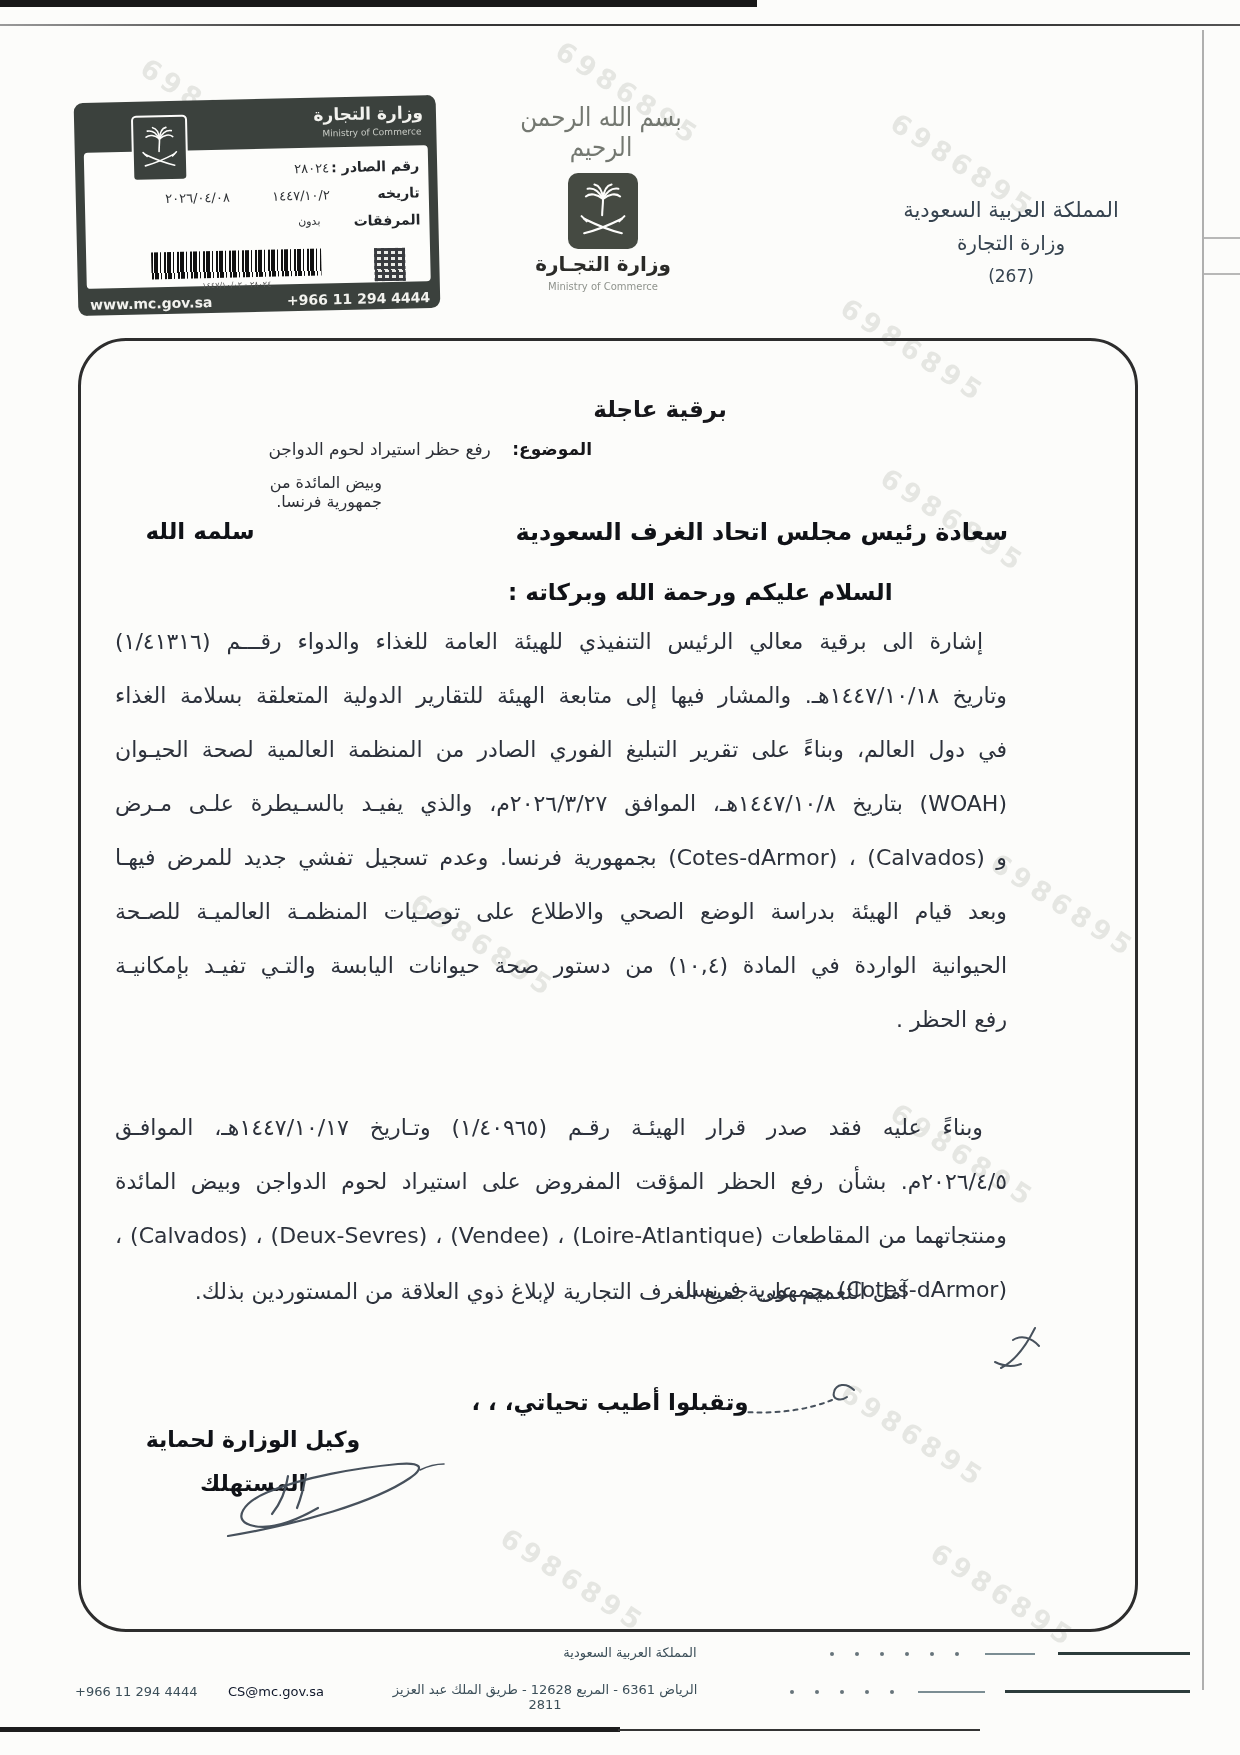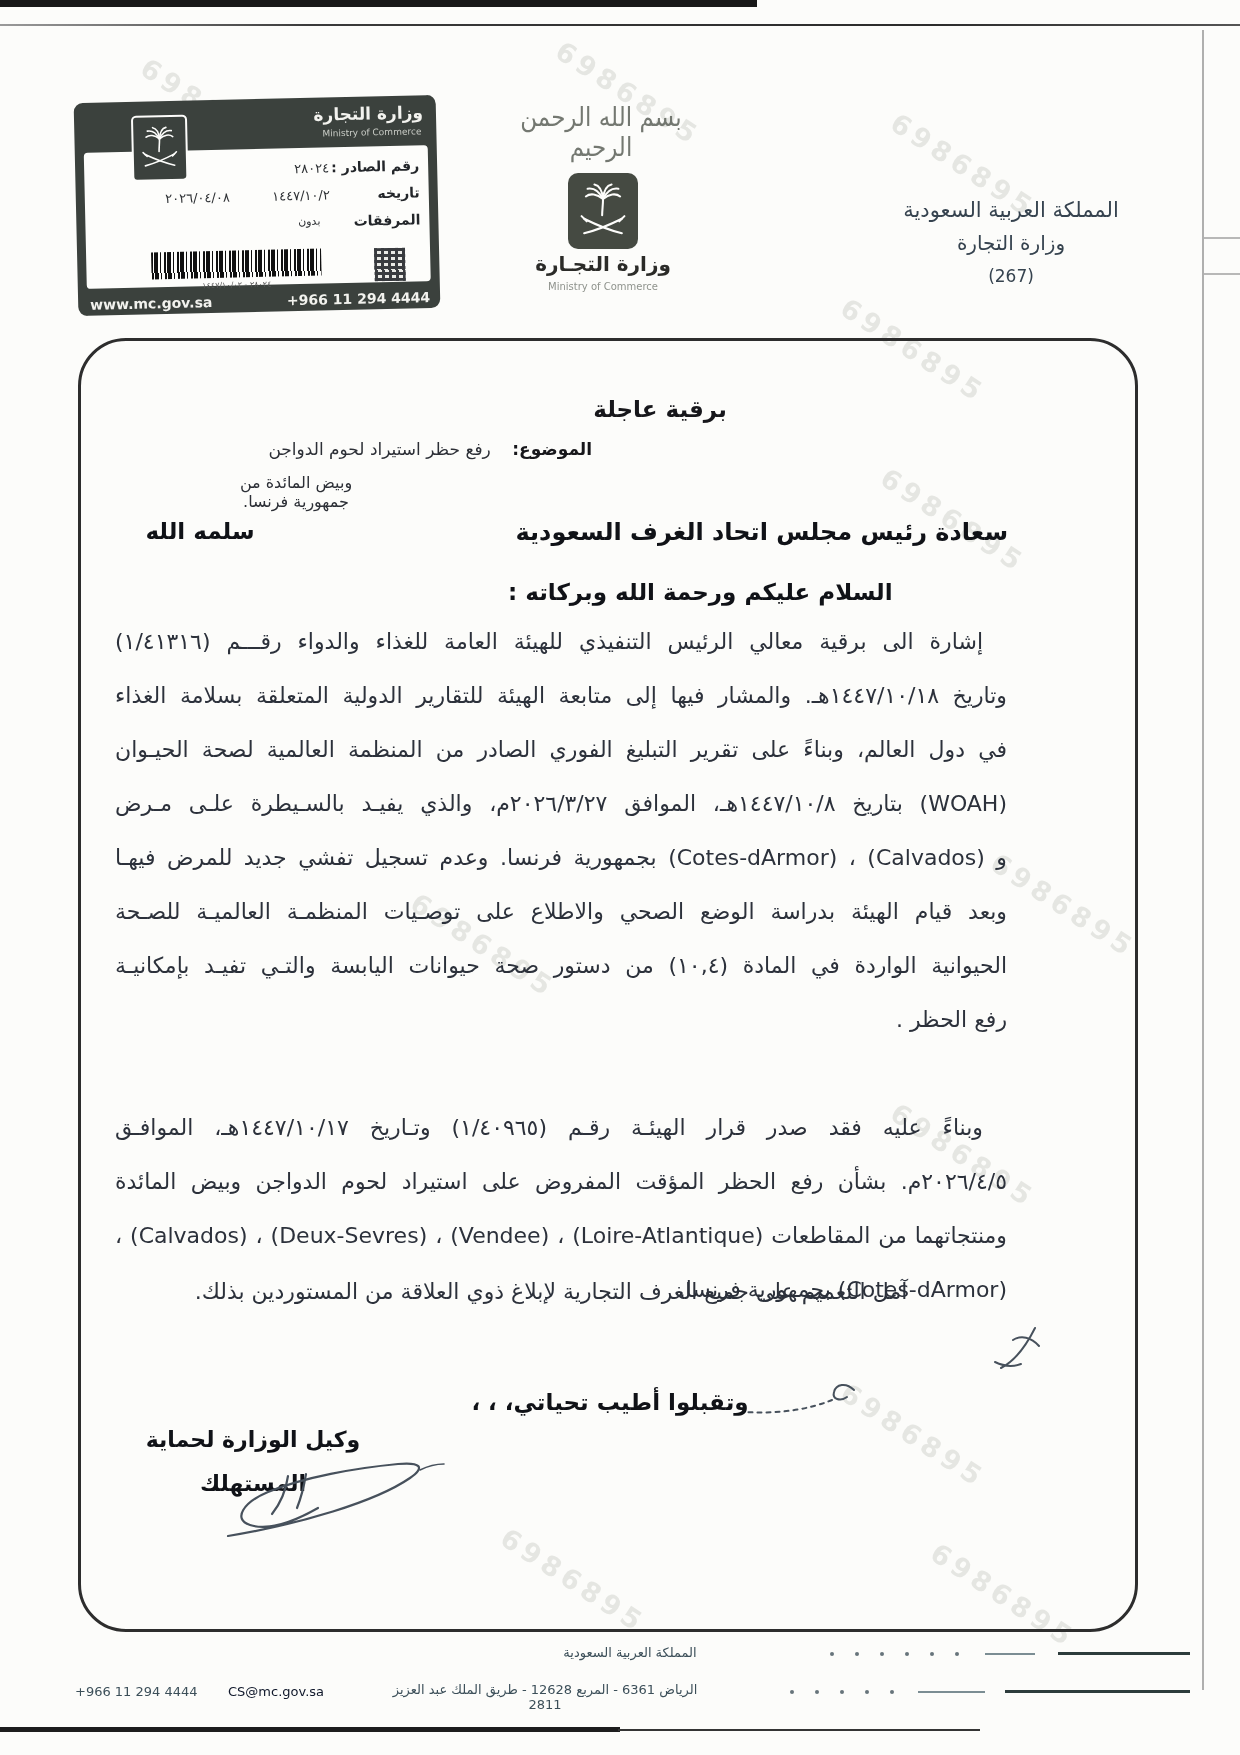--- a/index.html
+++ b/index.html
@@ -49,21 +49,21 @@
   .hdr-right{left:856px;top:193px;width:310px;text-align:center;color:#36434f;direction:rtl;}
   .hdr-right .l1{font-size:21px;line-height:34px;}
   .hdr-right .l2{font-size:20px;line-height:33px;}
   .hdr-right .l3{font-size:17px;line-height:32px;}
   
   .frame{left:78px;top:338px;width:1054px;height:1288px;border:3px solid #2d2d2d;border-radius:48px;}
   .title{left:510px;top:396px;width:300px;text-align:center;font-weight:bold;font-size:23px;
          color:#17171b;direction:rtl;}
   .subj1{left:212px;top:439px;width:380px;direction:rtl;text-align:right;font-size:17px;color:#2c2f36;}
   .subj1 .sl{font-weight:bold;color:#17171b;margin-left:16px;}
-  .subj2{left:210px;top:473px;width:172px;direction:rtl;text-align:center;font-size:16px;color:#2c2f36;}
+  .subj2{left:210px;top:473px;width:172px;direction:rtl;text-align:right;font-size:16px;color:#2c2f36;}
   .addr{left:508px;top:518px;width:500px;direction:rtl;text-align:right;font-weight:bold;
         font-size:24px;color:#101217;}
   .salut{left:135px;top:518px;width:130px;direction:rtl;text-align:center;font-weight:bold;
          font-size:23px;color:#101217;}
   .greet{left:508px;top:579px;width:500px;direction:rtl;text-align:left;font-weight:bold;
          font-size:23px;color:#101217;}
   .para{position:absolute;left:115px;width:892px;direction:rtl;font-size:22px;color:#2c313b;}
   .pl{height:54px;line-height:54px;overflow:hidden;text-align:justify;text-align-last:justify;}
   .pl.first{padding-right:24px;}
   .pl.end{text-align:right;text-align-last:right;}

